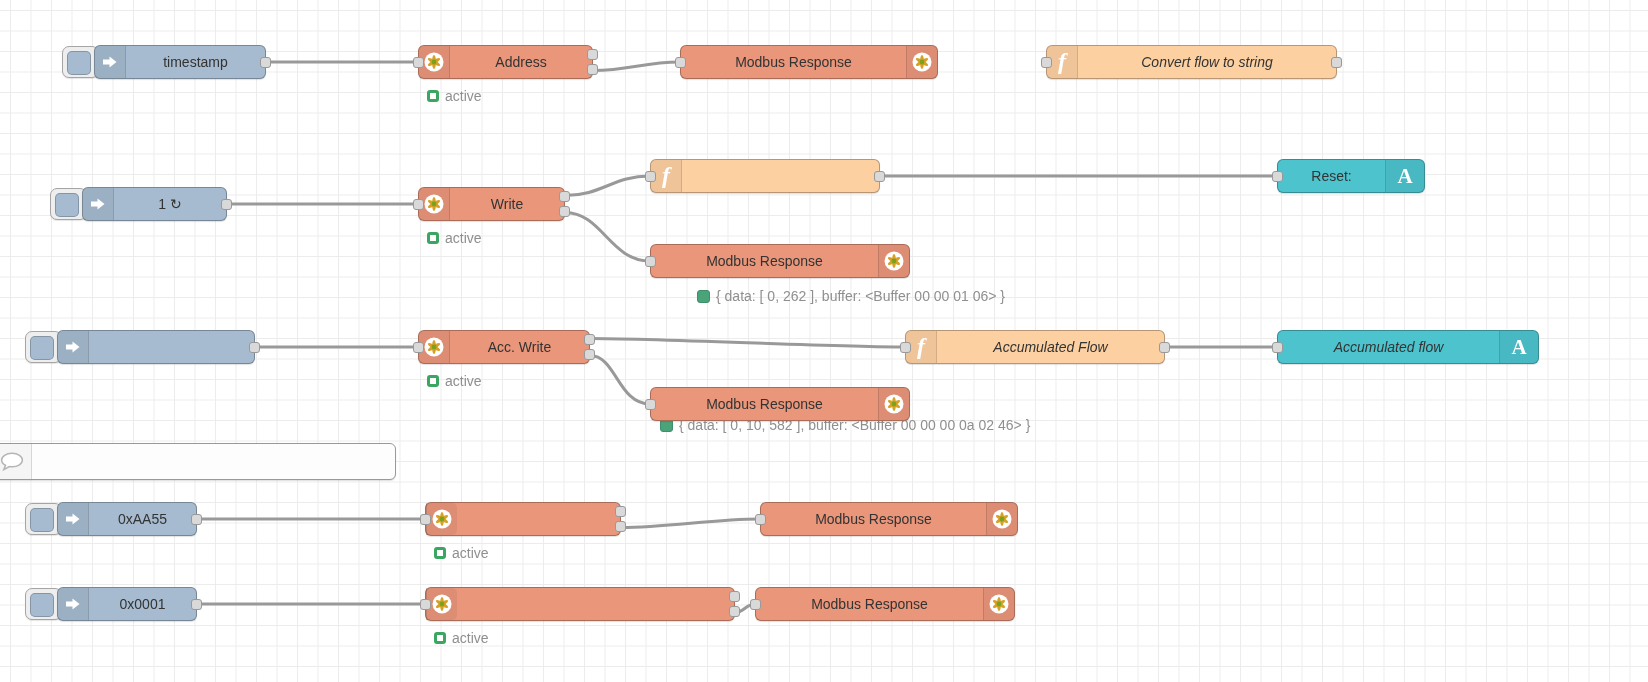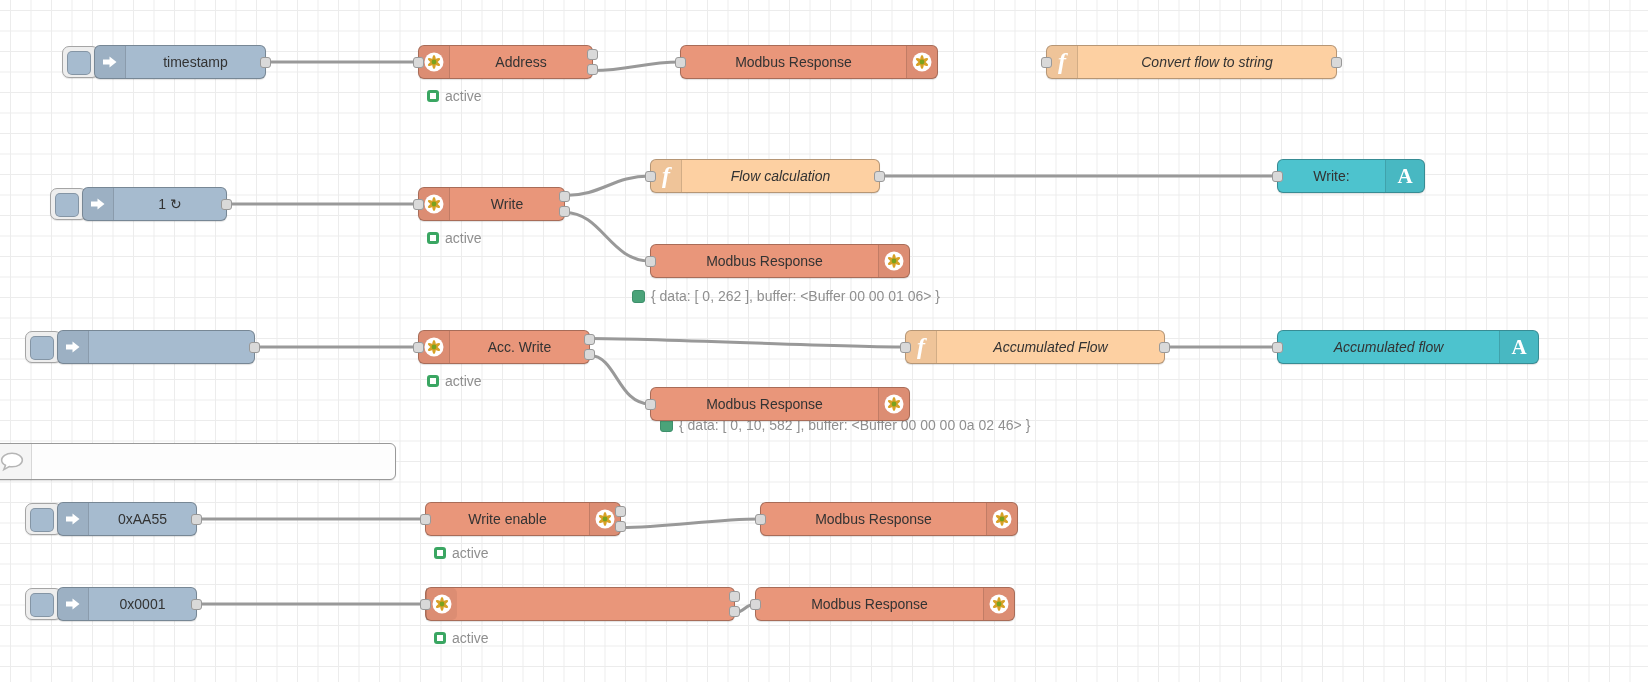--- a/index.html
+++ b/index.html
@@ -195,27 +195,26 @@
 </div>
 <div class="status" style="left:427px;top:230px">
   <span class="s-ring"></span>
   <span>active</span>
 </div>
 
 <div class="node n-func" style="left:650px;top:159px;width:230px">
   <div class="icon-region icon-left">
       <span class="fglyph">f</span>
     </div>
-  <div class="label it">Flow calculation</div>
   <div class="port pin"></div>
   <div class="port pout"></div>
 </div>
 
 <div class="node n-text" style="left:1277px;top:159px;width:148px">
-  <div class="label">Write:</div>
+  <div class="label">Reset:</div>
   <div class="icon-region icon-right wide">
       <span class="aglyph">A</span>
     </div>
   <div class="port pin"></div>
 </div>
 
 <div class="node n-modbus" style="left:650px;top:244px;width:260px">
   <div class="label">Modbus Response</div>
   <div class="icon-region icon-right">
     <svg width="20" height="20" viewBox="0 0 20 20">
@@ -223,21 +222,21 @@
         <g fill="#d8a126">
           <ellipse cx="10" cy="10" rx="2" ry="7"></ellipse>
           <ellipse cx="10" cy="10" rx="2" ry="7" transform="rotate(60 10 10)"></ellipse>
           <ellipse cx="10" cy="10" rx="2" ry="7" transform="rotate(120 10 10)"></ellipse>
         </g>
         <circle cx="10" cy="10" r="2.4" fill="#7aa21e"></circle>
       </svg>
   </div>
   <div class="port pin"></div>
 </div>
-<div class="status" style="left:632px;top:288px">
+<div class="status" style="left:697px;top:288px">
   <span class="s-dot"></span>
   <span>{ data: [ 0, 262 ], buffer: &lt;Buffer 00 00 01 06&gt; }</span>
 </div>
 
 <div class="inj-btn" style="left:25px;top:331px">
     <div class="inner"></div>
   </div>
 <div class="node n-inject" style="left:57px;top:330px;width:198px">
   <div class="icon-region icon-left">
     <svg width="16" height="16" viewBox="0 0 16 16">
@@ -321,21 +320,20 @@
   <div class="icon-region icon-left">
     <svg width="16" height="16" viewBox="0 0 16 16">
         <path d="M1 5.5 H7.5 V2.5 L14.5 8 L7.5 13.5 V10.5 H1 Z" fill="#fff"></path>
       </svg>
   </div>
   <div class="label">0xAA55</div>
   <div class="port pout"></div>
 </div>
 
 <div class="node n-modbus" style="left:425px;top:502px;width:196px">
-  <div class="label">Write enable</div>
   <div class="icon-region icon-right">
     <svg width="20" height="20" viewBox="0 0 20 20">
         <circle cx="10" cy="10" r="9.5" fill="#fff"></circle>
         <g fill="#d8a126">
           <ellipse cx="10" cy="10" rx="2" ry="7"></ellipse>
           <ellipse cx="10" cy="10" rx="2" ry="7" transform="rotate(60 10 10)"></ellipse>
           <ellipse cx="10" cy="10" rx="2" ry="7" transform="rotate(120 10 10)"></ellipse>
         </g>
         <circle cx="10" cy="10" r="2.4" fill="#7aa21e"></circle>
       </svg>

